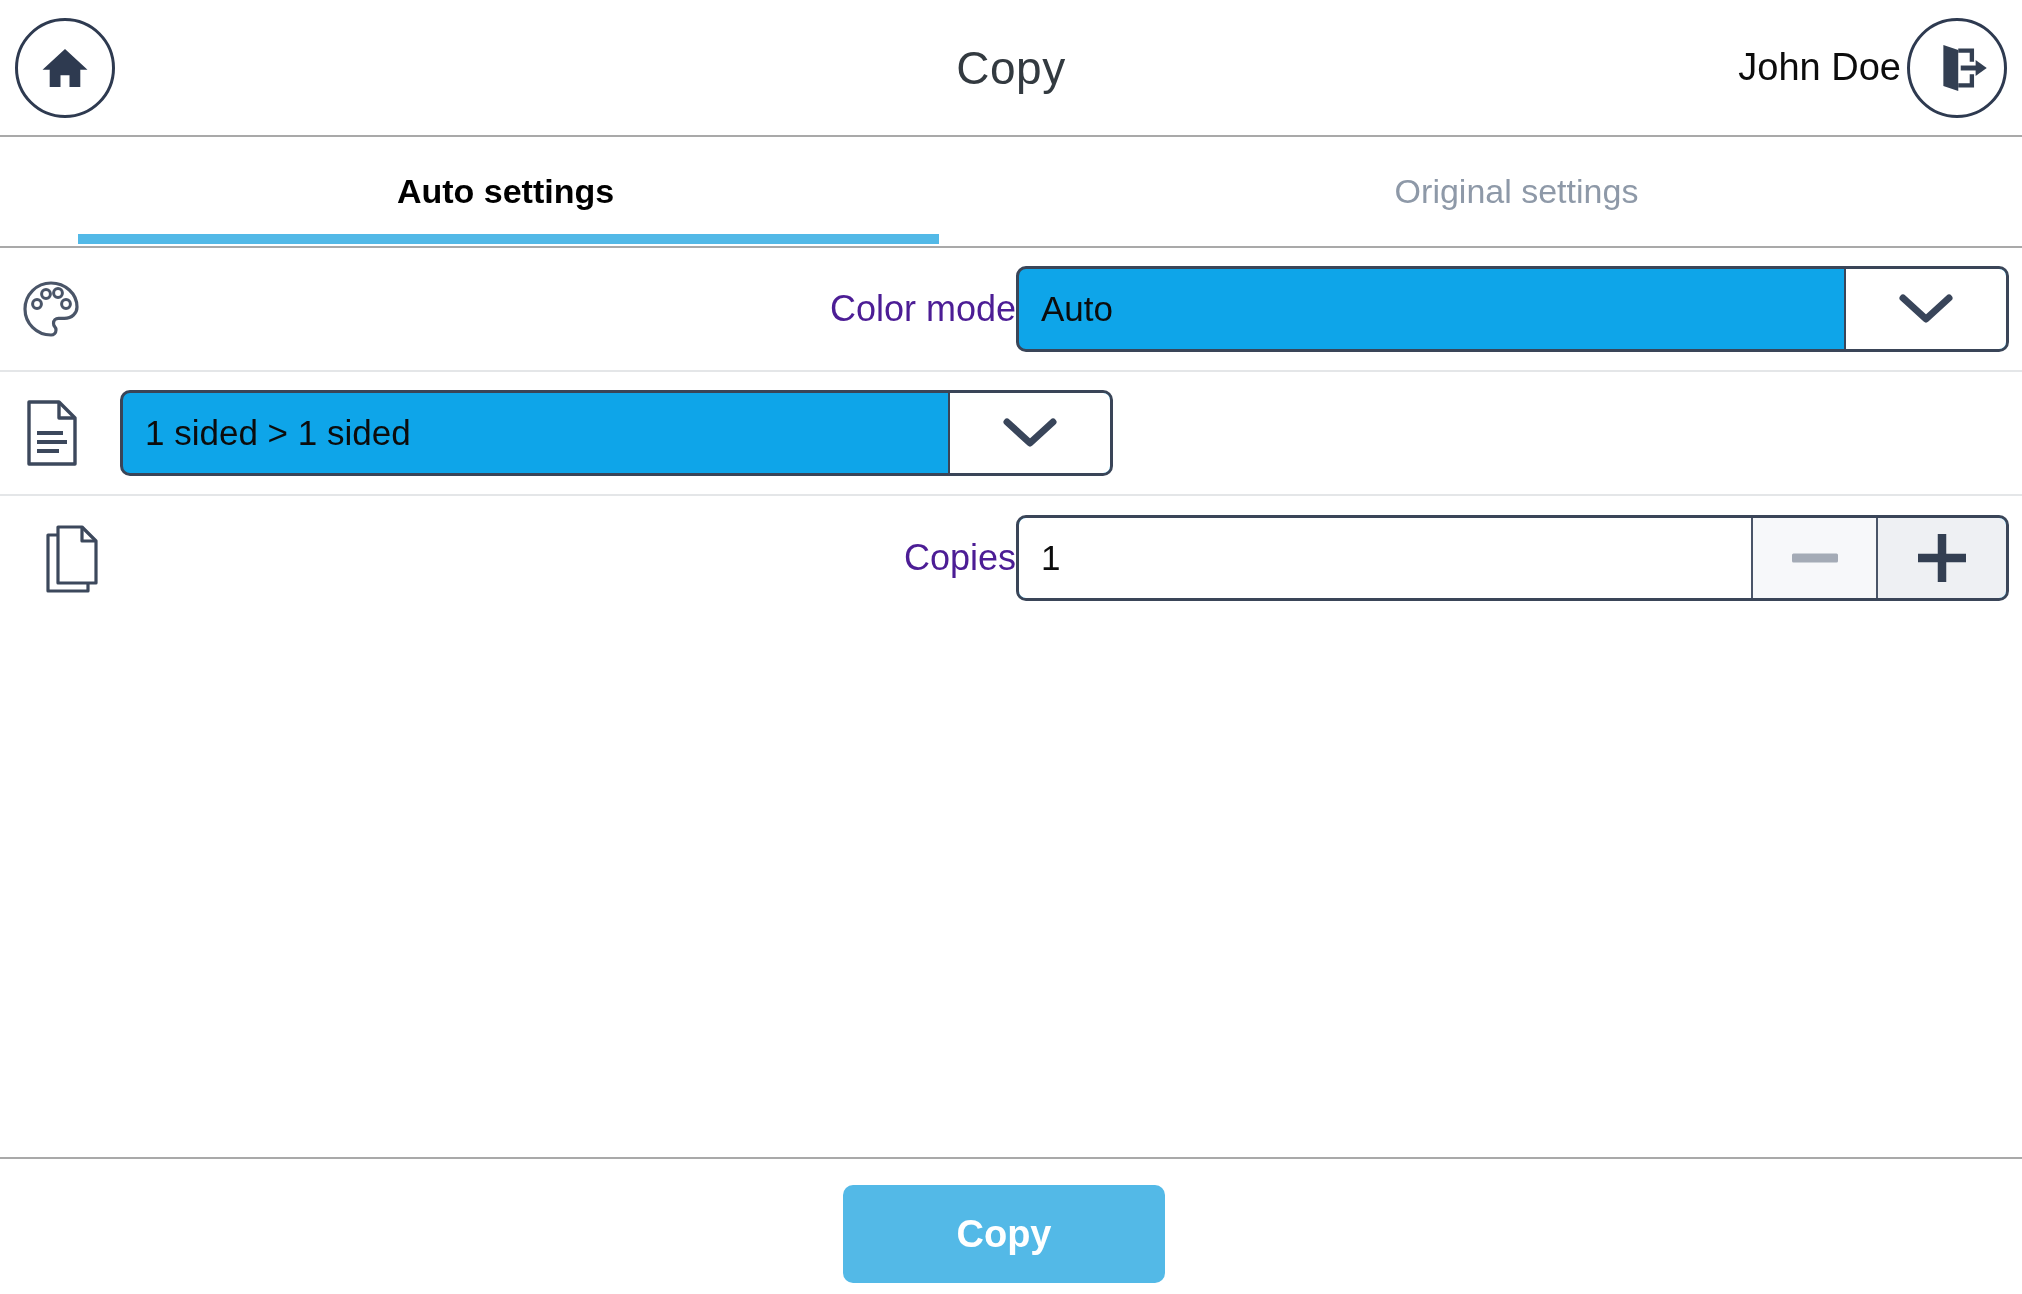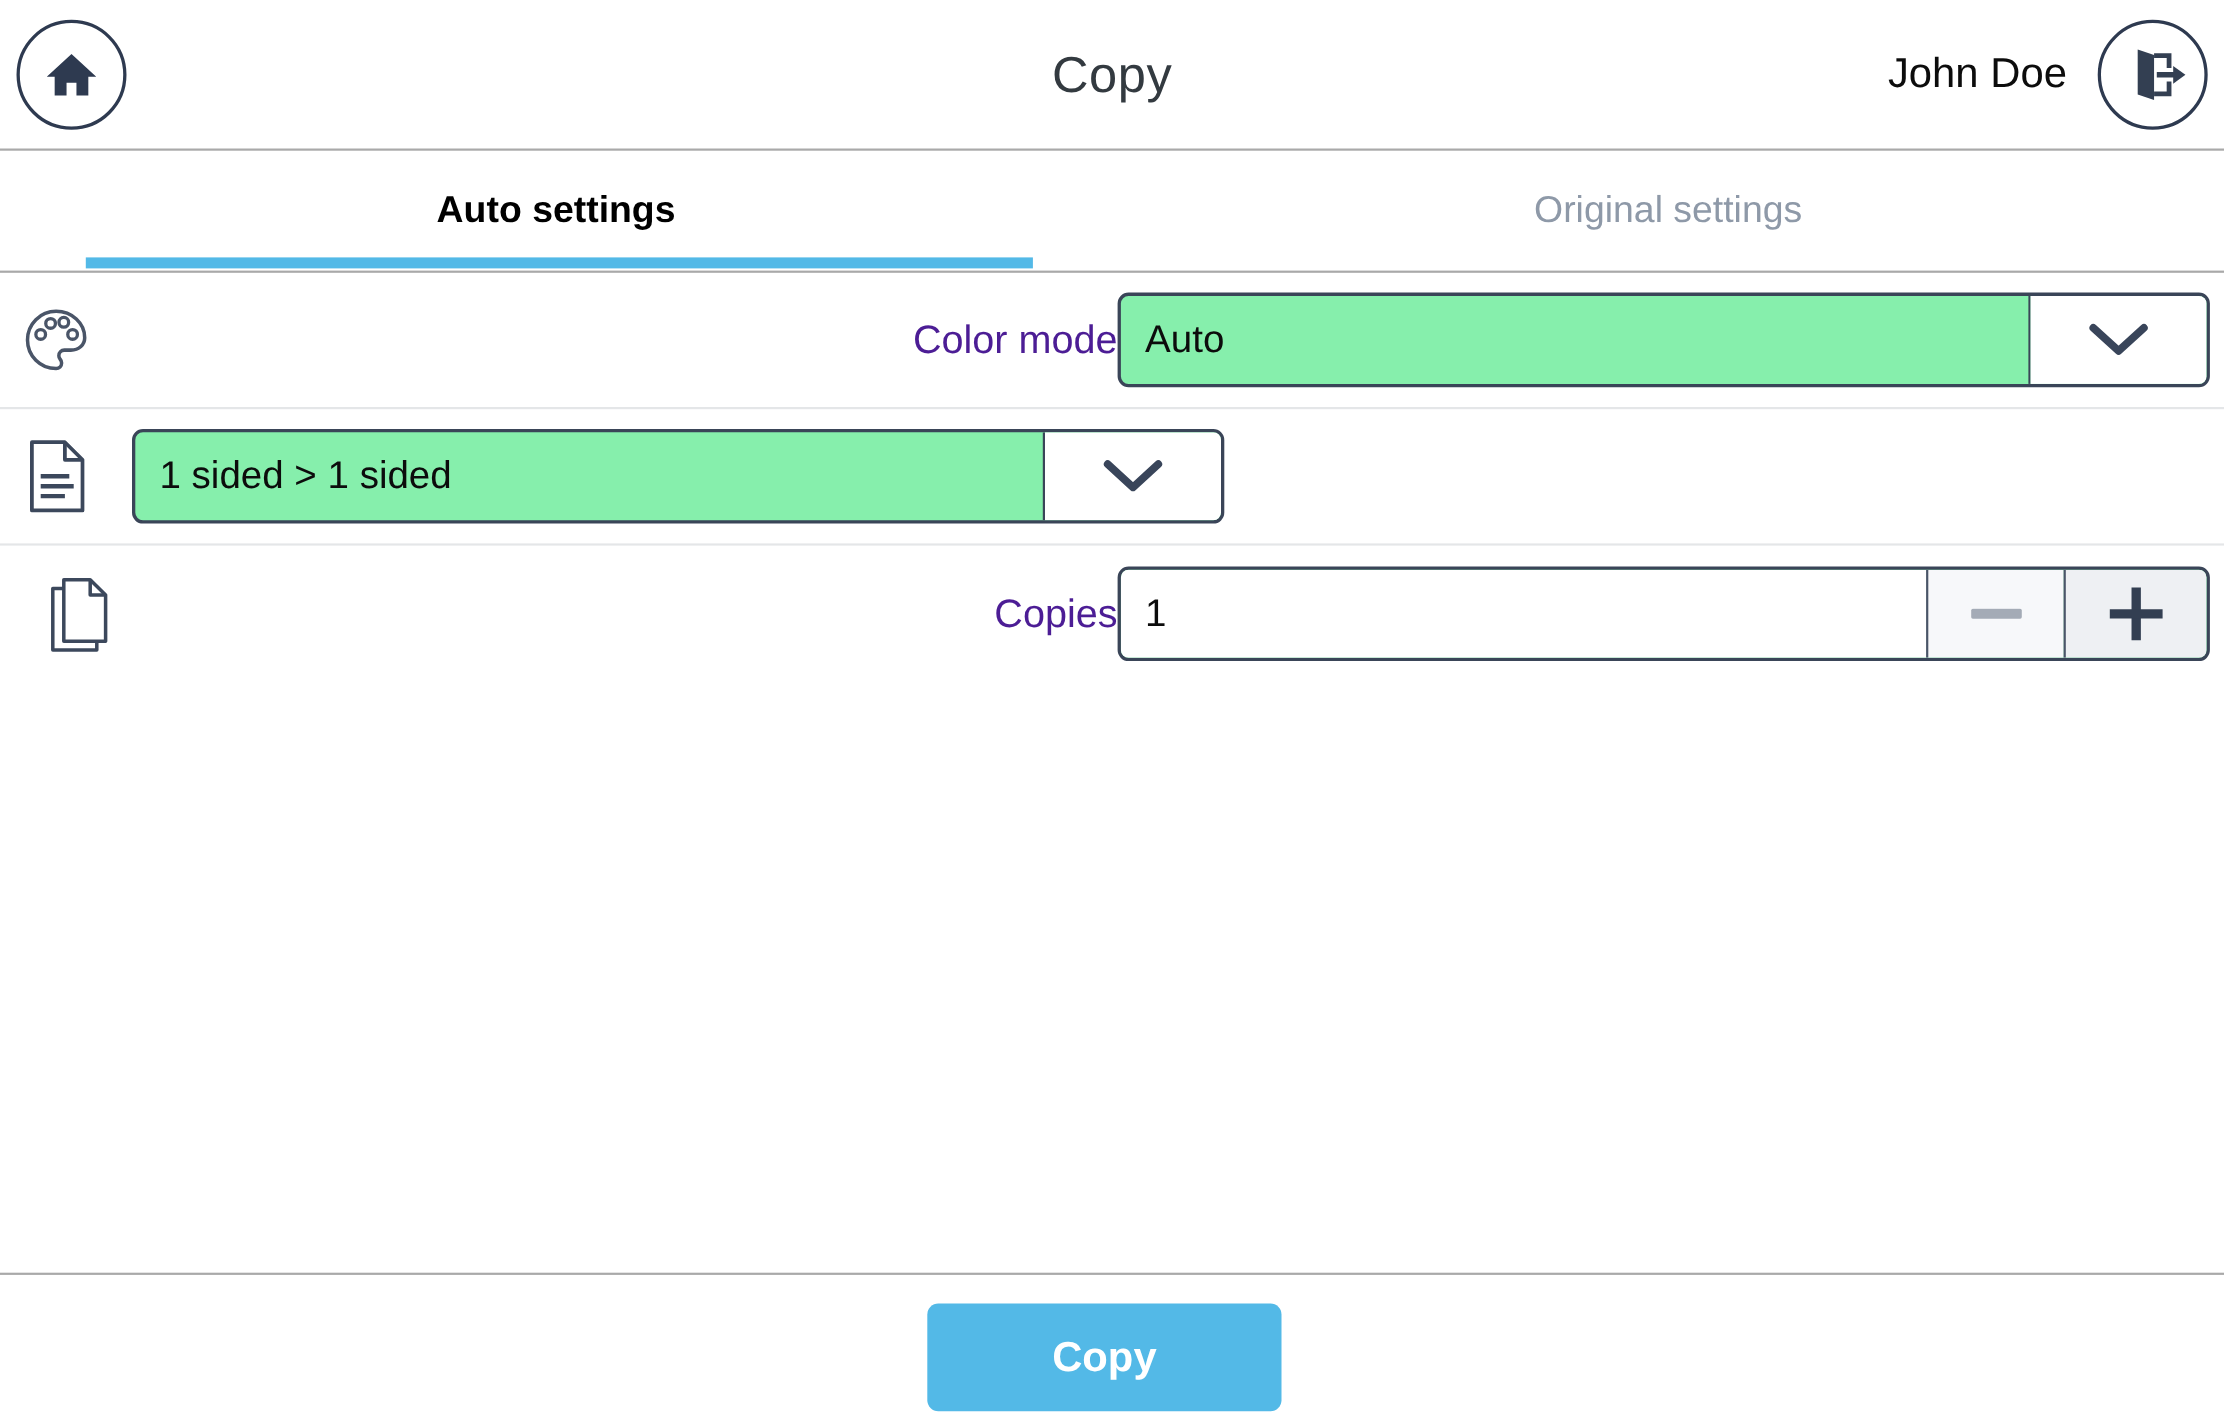--- a/index.html
+++ b/index.html
@@ -8,21 +8,21 @@
     overflow:hidden; position:relative; }
 
   
   .header { position:relative; height:137px; display:flex; align-items:center;
     padding:0 15px; border-bottom:2px solid #a9a9a9; background:#fff; }
   .circle-btn { width:100px; height:100px; border-radius:50%; background:#fff;
     border:3px solid #2e3a50; display:flex; align-items:center; justify-content:center;
     cursor:pointer; flex:0 0 auto; }
   .header-title { position:absolute; left:50%; top:50%; transform:translate(-50%,-50%);
     font-size:46px; color:#333a40; letter-spacing:0.5px; }
-  .header-right { margin-left:auto; display:flex; align-items:center; gap:28px; }
+  .header-right { margin-left:auto; display:flex; align-items:center; gap:6px; }
   .user-name { font-size:38px; color:#0c0c0c; }
 
   
   .tabbar { height:111px; display:flex; border-bottom:2px solid #a9a9a9; }
   .tab { width:50%; position:relative; display:flex; align-items:center;
     justify-content:center; font-size:34px; cursor:pointer; }
   .tab.active { font-weight:bold; color:#000; }
   .tab.inactive { color:#8e99a8; }
   .tab-underline { position:absolute; left:78px; right:72px; bottom:2px;
     height:10px; background:#53b9e7; }
@@ -30,21 +30,21 @@
   
   .rows { }
   .row { height:124px; display:flex; align-items:center;
     border-bottom:2px solid #e4e6e8; padding:0 13px 0 18px; }
   .row:last-child { border-bottom:none;padding-left:40px; }
   .row-icon { width:66px; display:flex; align-items:center; justify-content:center;
     margin-right:36px; flex:0 0 auto; }
   .row-label { flex:1; font-size:36px; color:#4c1d95;text-align:right; }
 
   .control { width:993px; height:86px; border:3px solid #3a4558; border-radius:10px;
-    background:#86efac; display:flex; overflow:hidden; flex:0 0 auto; }
+    background:#0ea5e9; display:flex; overflow:hidden; flex:0 0 auto; }
   .dd-value { flex:1; display:flex; align-items:center; padding-left:22px;
     font-size:35px; color:#0c0c0c; border-right:2px solid #3a4558; cursor:pointer; }
   .dd-chevron { width:160px; display:flex; align-items:center; justify-content:center;
     cursor:pointer; background:#fff; }
 
   .stepper-input { flex:1; border:none; outline:none; font-size:35px; color:#0c0c0c;
     padding-left:22px; font-family:inherit; background:#fff; min-width:0; }
   .step-btn { display:flex; align-items:center; justify-content:center;
     border:none; cursor:pointer; border-left:2px solid #4a5568; padding:0; }
   .step-minus { width:125px; background:#f7f8fa; }

